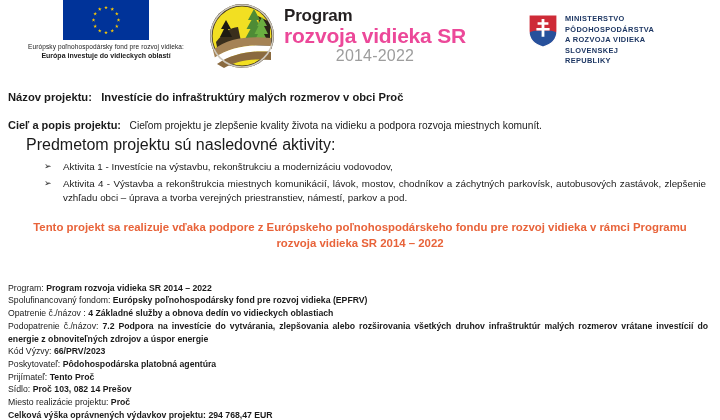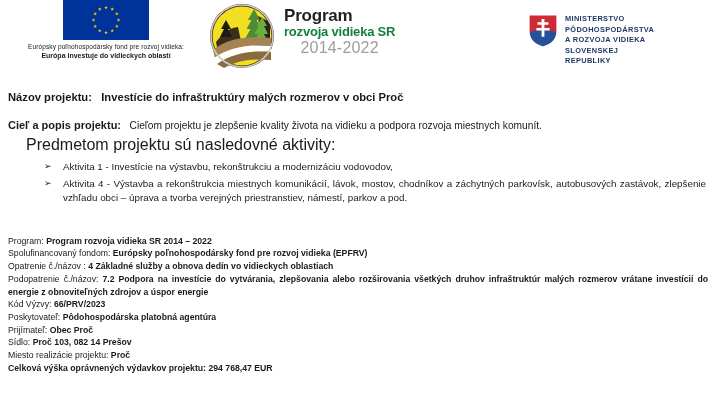--- a/index.html
+++ b/index.html
@@ -23,21 +23,21 @@
     clip-path:polygon(50% 0%,61% 35%,98% 35%,68% 57%,79% 91%,50% 70%,21% 91%,32% 57%,2% 35%,39% 35%);
   }
   .eu-cap1{font-size:6.5px;color:#1a1a1a;margin-top:3px;letter-spacing:.1px;line-height:1.25;}
   .eu-cap2{font-size:7px;font-weight:bold;color:#1a1a1a;margin-top:1px;line-height:1.25;}
 
   
   .prv-block{position:absolute;left:208px;top:2px;display:flex;align-items:flex-start;}
   .prv-mark{width:68px;height:68px;position:relative;flex:0 0 auto;}
   .prv-text{margin-left:8px;padding-top:5px;}
   .prv-t1{font-size:17px;font-weight:bold;color:#231f20;line-height:1.06;letter-spacing:-.2px;}
-  .prv-t2{font-size:13px;font-weight:bold;color:#15803d;line-height:1.06;letter-spacing:-.2px;}
+  .prv-t2{font-size:21px;font-weight:bold;color:#ec4899;line-height:1.06;letter-spacing:-.2px;}
   .prv-t3{font-size:16px;color:#9d9d9d;line-height:1.12;letter-spacing:.2px;text-align:center;}
 
   
   .min-block{position:absolute;left:528px;top:14px;display:flex;align-items:flex-start;}
   .min-shield{width:30px;height:34px;flex:0 0 auto;}
   .min-text{margin-left:7px;color:#1f3864;font-size:7.4px;font-weight:bold;
             letter-spacing:.35px;line-height:1.42;text-transform:uppercase;}
 
   
   .body{position:relative;padding:0 8px;}
@@ -147,27 +147,31 @@
       <li>
         <span class="arrow">➢</span>
         <span>Aktivita 1 - Investície na výstavbu, rekonštrukciu a modernizáciu vodovodov,</span>
       </li>
       <li>
         <span class="arrow">➢</span>
         <span>Aktivita 4 - Výstavba a rekonštrukcia miestnych komunikácií, lávok, mostov, chodníkov a záchytných parkovísk, autobusových zastávok, zlepšenie vzhľadu obci – úprava a tvorba verejných priestranstiev, námestí, parkov a pod.</span>
       </li>
     </ul>
 
+    <div class="banner">
+      <div>Tento projekt sa realizuje vďaka podpore z Európskeho poľnohospodárskeho fondu pre rozvoj vidieka v rámci Programu</div>
+      <div>rozvoja vidieka SR 2014 – 2022</div>
+    </div>
 
     <div class="details" id="details">
         <div><span>Program: </span><b>Program rozvoja vidieka SR 2014 – 2022</b></div>
         <div><span>Spolufinancovaný fondom: </span><b>Európsky poľnohospodársky fond pre rozvoj vidieka (EPFRV)</b></div>
         <div><span>Opatrenie č./názov : </span><b>4 Základné služby a obnova dedín vo vidieckych oblastiach</b></div>
         <div><span>Podopatrenie č./názov: </span><b>7.2 Podpora na investície do vytvárania, zlepšovania alebo rozširovania všetkých druhov infraštruktúr malých rozmerov vrátane investícií do energie z obnoviteľných zdrojov a úspor energie</b></div>
         <div><span>Kód Výzvy: </span><b>66/PRV/2023</b></div>
         <div><span>Poskytovateľ: </span><b>Pôdohospodárska platobná agentúra</b></div>
-        <div><span>Prijímateľ: </span><b>Obec Proč</b></div>
+        <div><span>Prijímateľ: </span><b>Tento Proč</b></div>
         <div><span>Sídlo: </span><b>Proč 103, 082 14 Prešov</b></div>
         <div><span>Miesto realizácie projektu: </span><b>Proč</b></div>
         <div><span class="det-strong">Celková výška oprávnených výdavkov projektu: 294 768,47 EUR</span></div>
       </div>
   </div>
 </div>
 
 </body></html>

